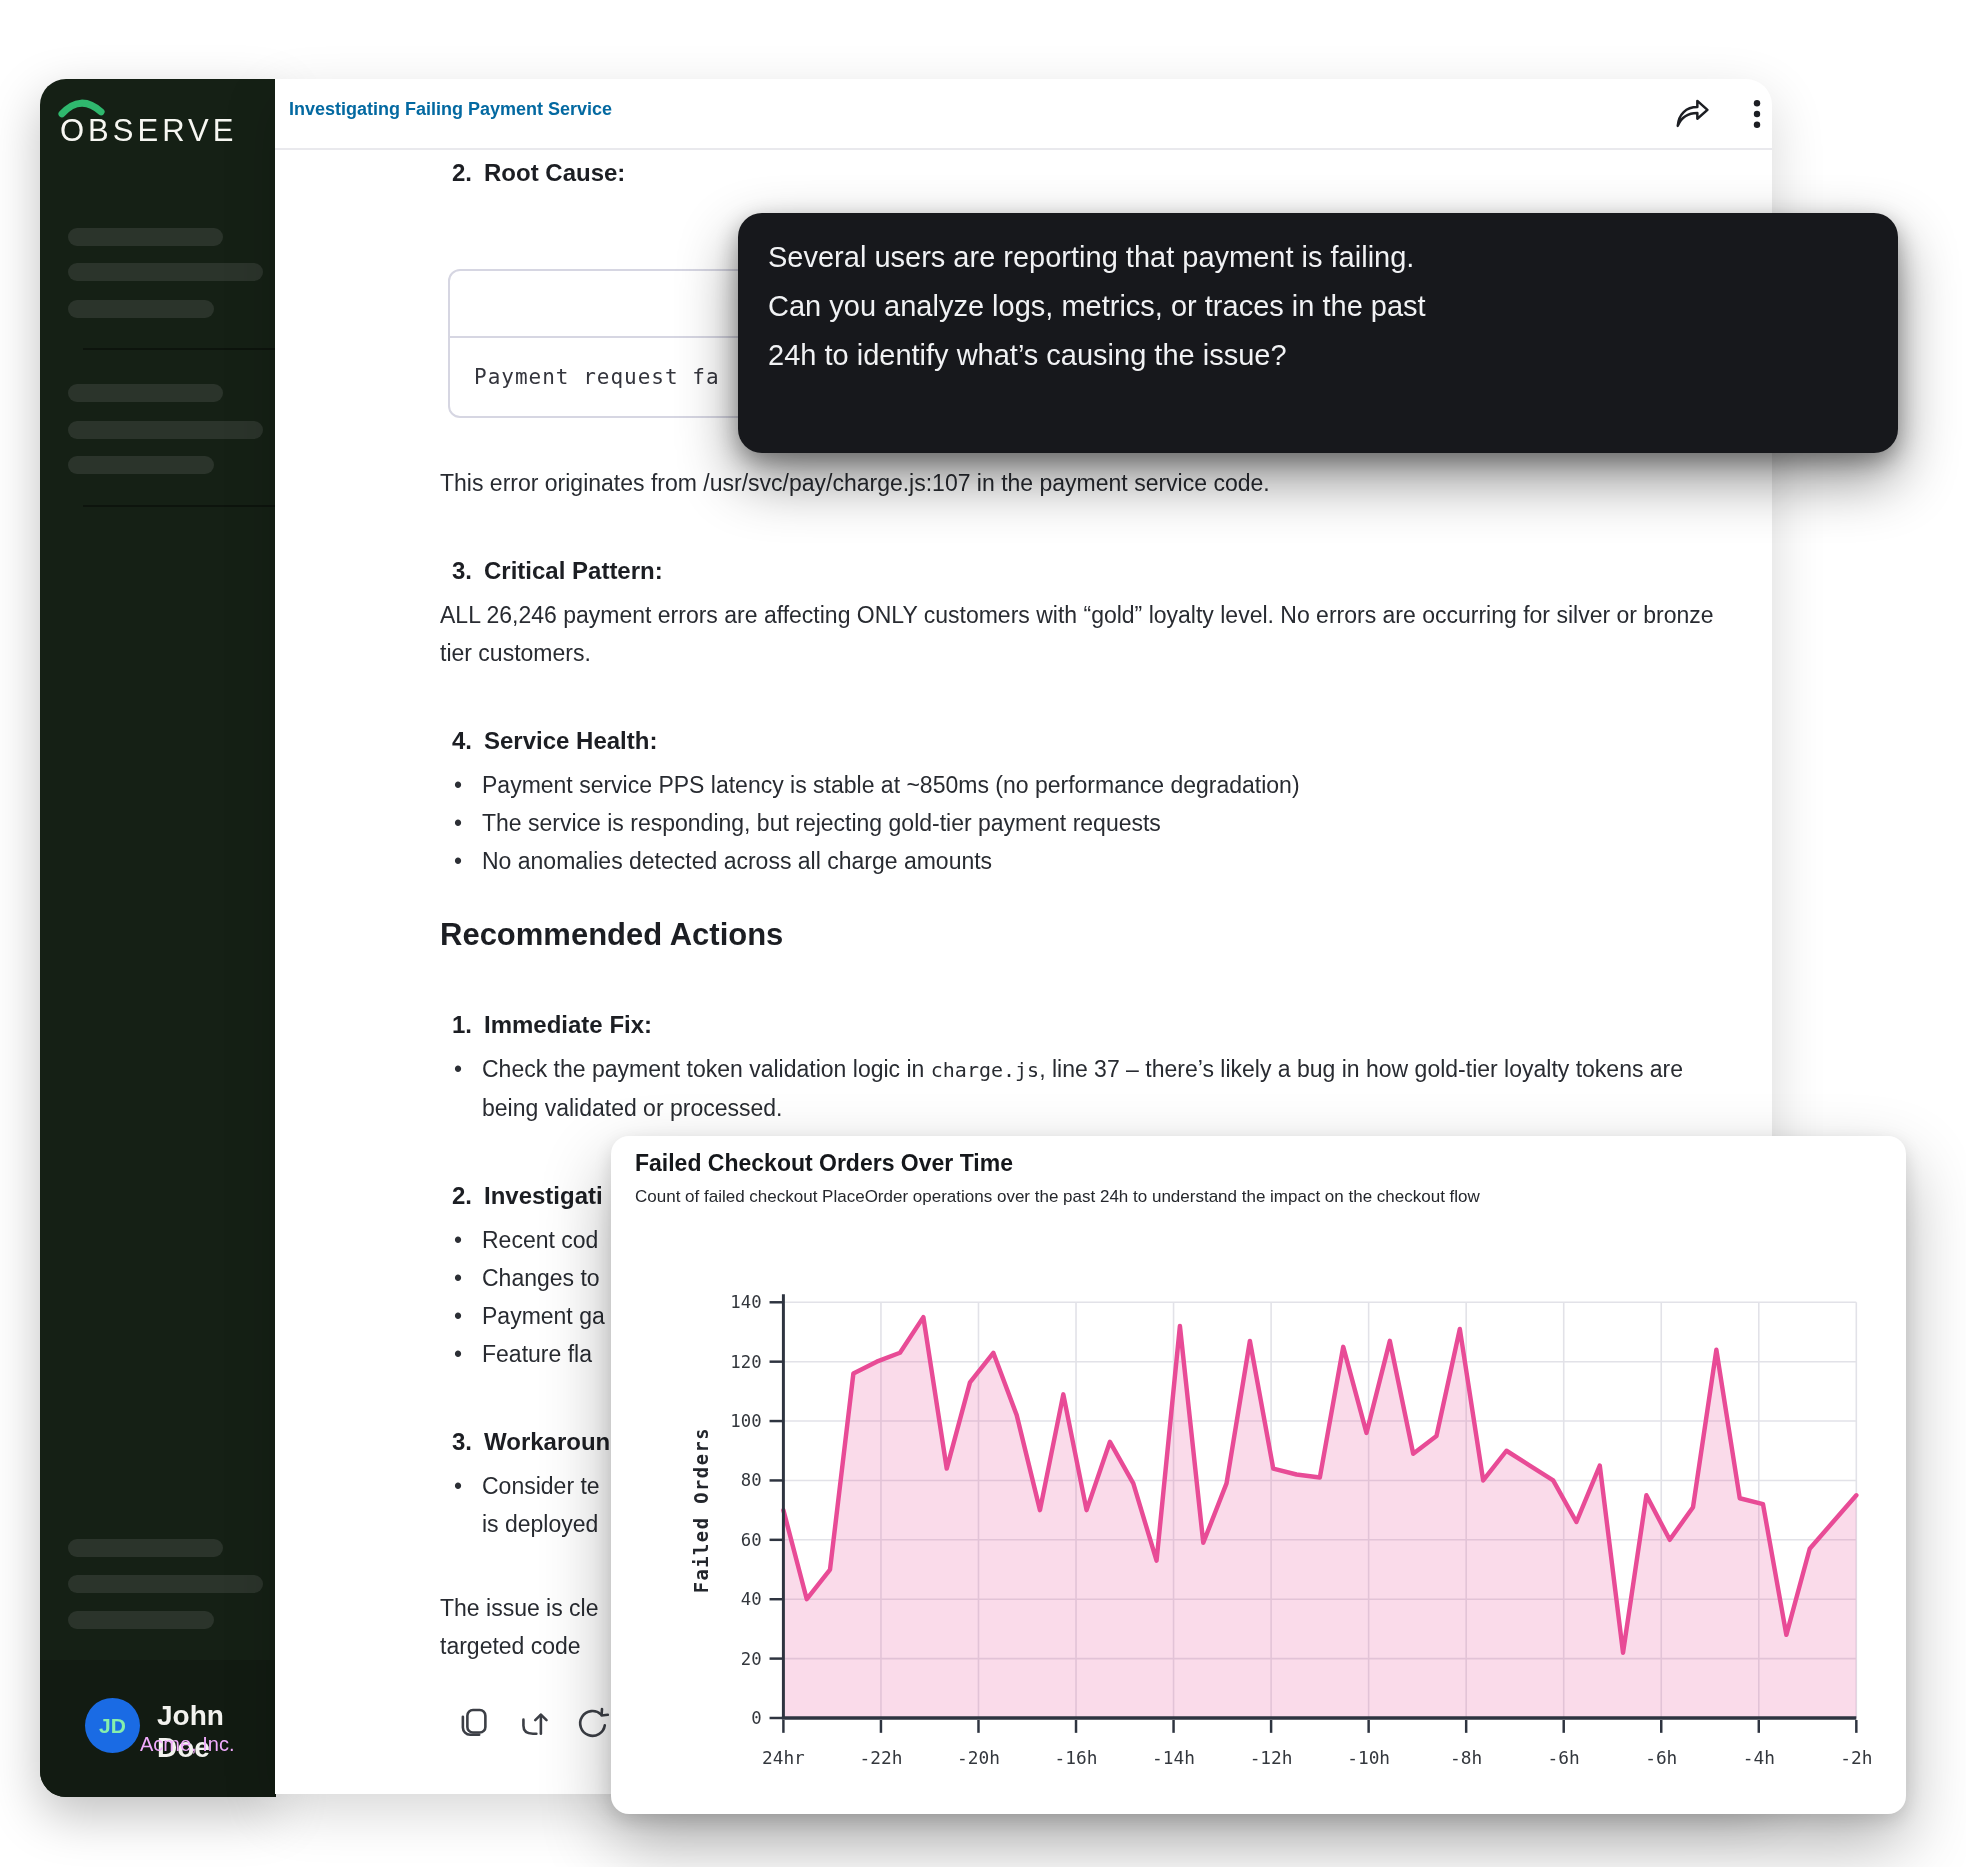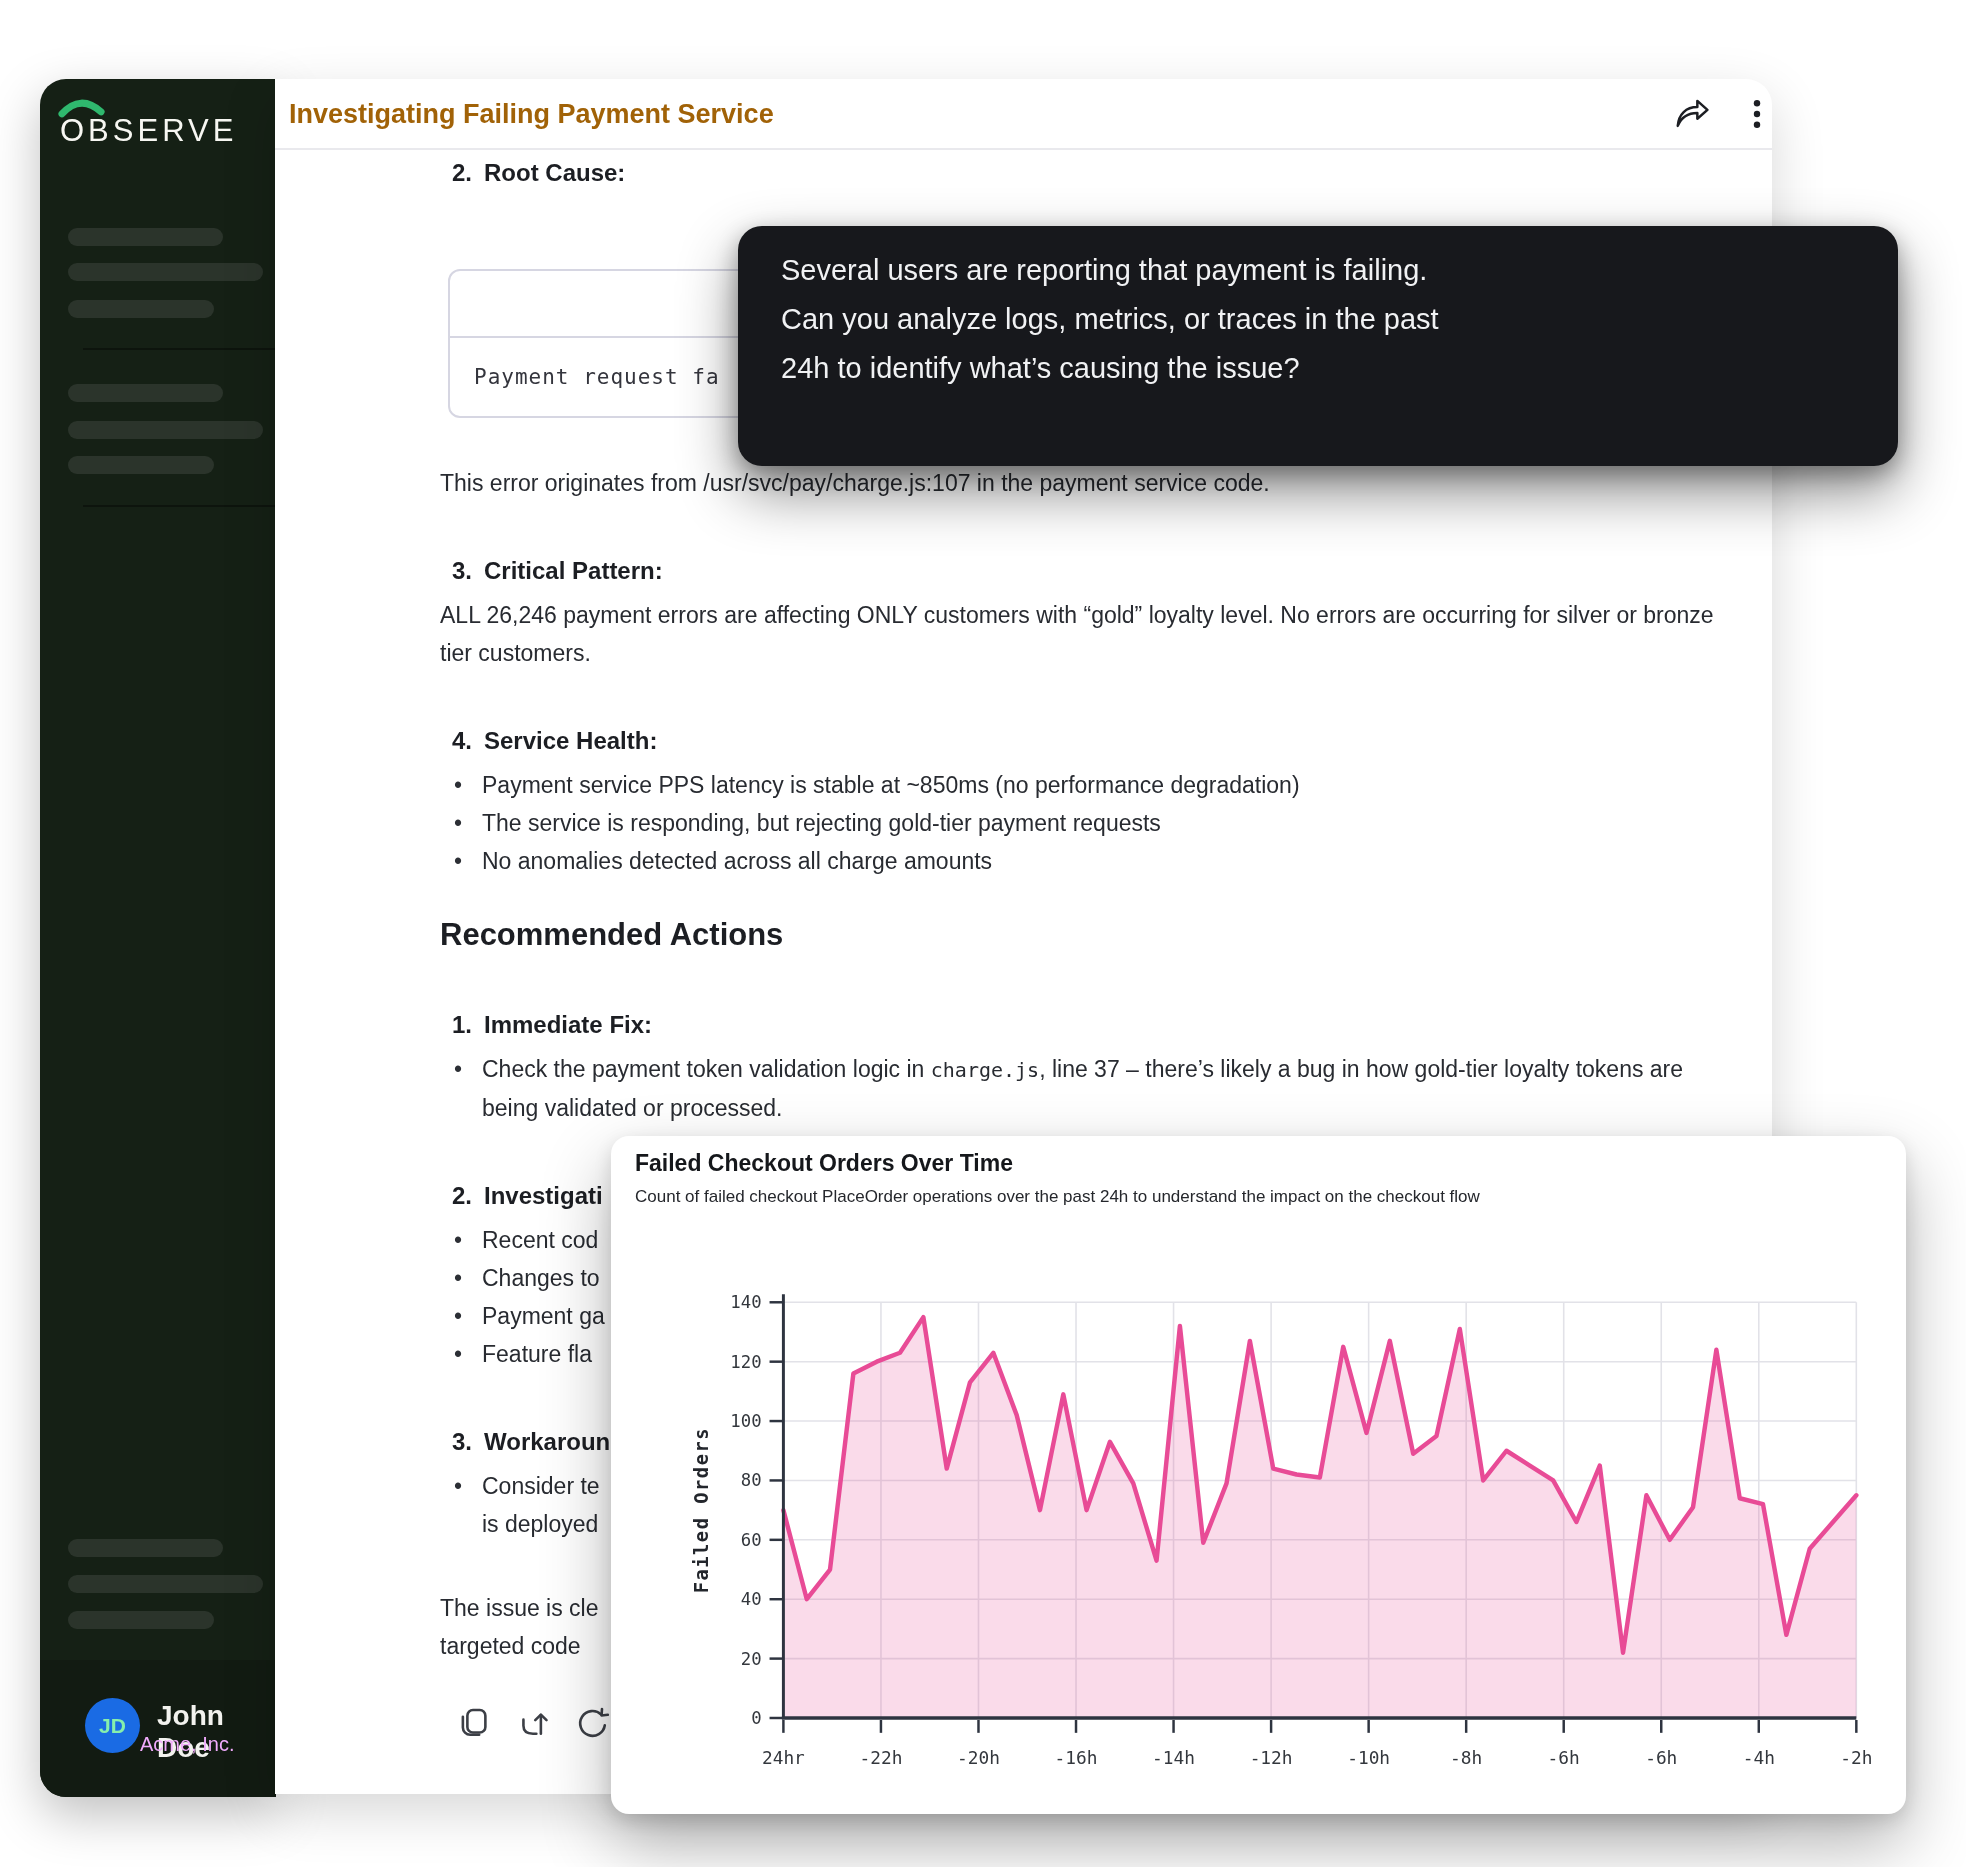--- a/index.html
+++ b/index.html
@@ -15,21 +15,21 @@
   .sk-div{position:absolute;left:43px;right:0;height:2px;background:#0d140d;}
   .sb-bottom{position:absolute;left:0;bottom:0;width:100%;height:137px;background:#121b12;border-radius:0 0 0 26px;}
   .avatar{position:absolute;left:45px;top:38px;width:55px;height:55px;border-radius:50%;background:#1a6be4;
           color:#86efac;font-weight:700;font-size:21px;display:flex;align-items:center;justify-content:center;}
   .user-name{position:absolute;left:117px;top:40px;color:#f2f2ee;font-weight:700;font-size:28px;}
   .user-org{position:absolute;left:100px;top:73px;color:#f0abfc;font-size:20px;}
   
   .panel{position:absolute;left:275px;top:79px;width:1497px;height:1715px;background:#ffffff;
          border-radius:0 26px 26px 0;z-index:3;box-shadow:0 18px 54px rgba(0,0,0,.16);}
   .panel-header{position:absolute;left:0;top:0;width:100%;height:69px;border-bottom:2px solid #e9e9ed;}
-  .doc-title{position:absolute;left:14px;top:20px;font-size:27px;font-weight:700;color:#a16207;}
+  .doc-title{position:absolute;left:14px;top:20px;font-size:18px;font-weight:700;color:#0369a1;}
   .hdr-btn{position:absolute;top:16px;width:38px;height:38px;background:none;border:none;padding:0;cursor:pointer;}
   .hdr-share{left:1398px;} .hdr-kebab{left:1463px;}
   
   .doc{position:absolute;left:165px;top:71px;width:1277px;color:#282b31;font-size:23px;line-height:38px;}
   .olitem{margin-top:50px;margin-bottom:6px;font-size:24px;font-weight:700;color:#1c1e23;display:flex;}
   .olitem:first-child{margin-top:4px;}
   .olitem .num{width:32px;flex:0 0 32px;padding-left:12px;}
   .p{margin-top:6px;}
   .codeblock{margin-top:77px;margin-left:8px;border:2px solid #d6d6e2;border-radius:12px;background:#fff;}
   .codehead{height:65px;border-bottom:2px solid #d6d6e2;}
@@ -38,23 +38,23 @@
   .codeblock + .p{margin-top:46px;}
   .ul{margin-top:4px;}
   .ul + .p{margin-top:46px;}
   .li{display:flex;padding-left:14px;}
   .li .dot{width:28px;flex:0 0 28px;color:#2c2f35;}
   .h2{margin-top:34px;margin-bottom:8px;font-size:31px;font-weight:700;color:#1c1e23;line-height:42px;}
   code{font-family:"DejaVu Sans Mono","Liberation Mono",monospace;font-size:20px;}
   .actions{margin-top:40px;padding-left:14px;display:flex;gap:22px;}
   .act-btn{width:38px;height:38px;background:none;border:none;padding:0;cursor:pointer;}
   
-  .tooltip{position:absolute;left:738px;top:226px;width:1160px;height:240px;background:#17181c;border-radius:24px;
+  .tooltip{position:absolute;left:738px;top:213px;width:1160px;height:240px;background:#17181c;border-radius:24px;
            z-index:30;box-shadow:0 26px 59px rgba(0,0,0,.45),0 8px 22px rgba(0,0,0,.30);
-           padding:20px 43px;box-sizing:border-box;}
+           padding:20px 30px;box-sizing:border-box;}
   .tooltip .tl{color:#f1f2f4;font-size:29px;line-height:49px;white-space:nowrap;}
   
   .chart-card{position:absolute;left:611px;top:1136px;width:1295px;height:678px;background:#fff;border-radius:18px;
               z-index:20;box-shadow:0 30px 69px rgba(0,0,0,.30),0 6px 18px rgba(0,0,0,.12);}
   .chart-title{position:absolute;left:24px;top:14px;font-size:23px;font-weight:700;color:#15171b;}
   .chart-sub{position:absolute;left:24px;top:51px;font-size:17px;color:#25272c;}
   .chart-svg{position:absolute;left:0;top:0;}
 </style>
 </head>
 <body>

